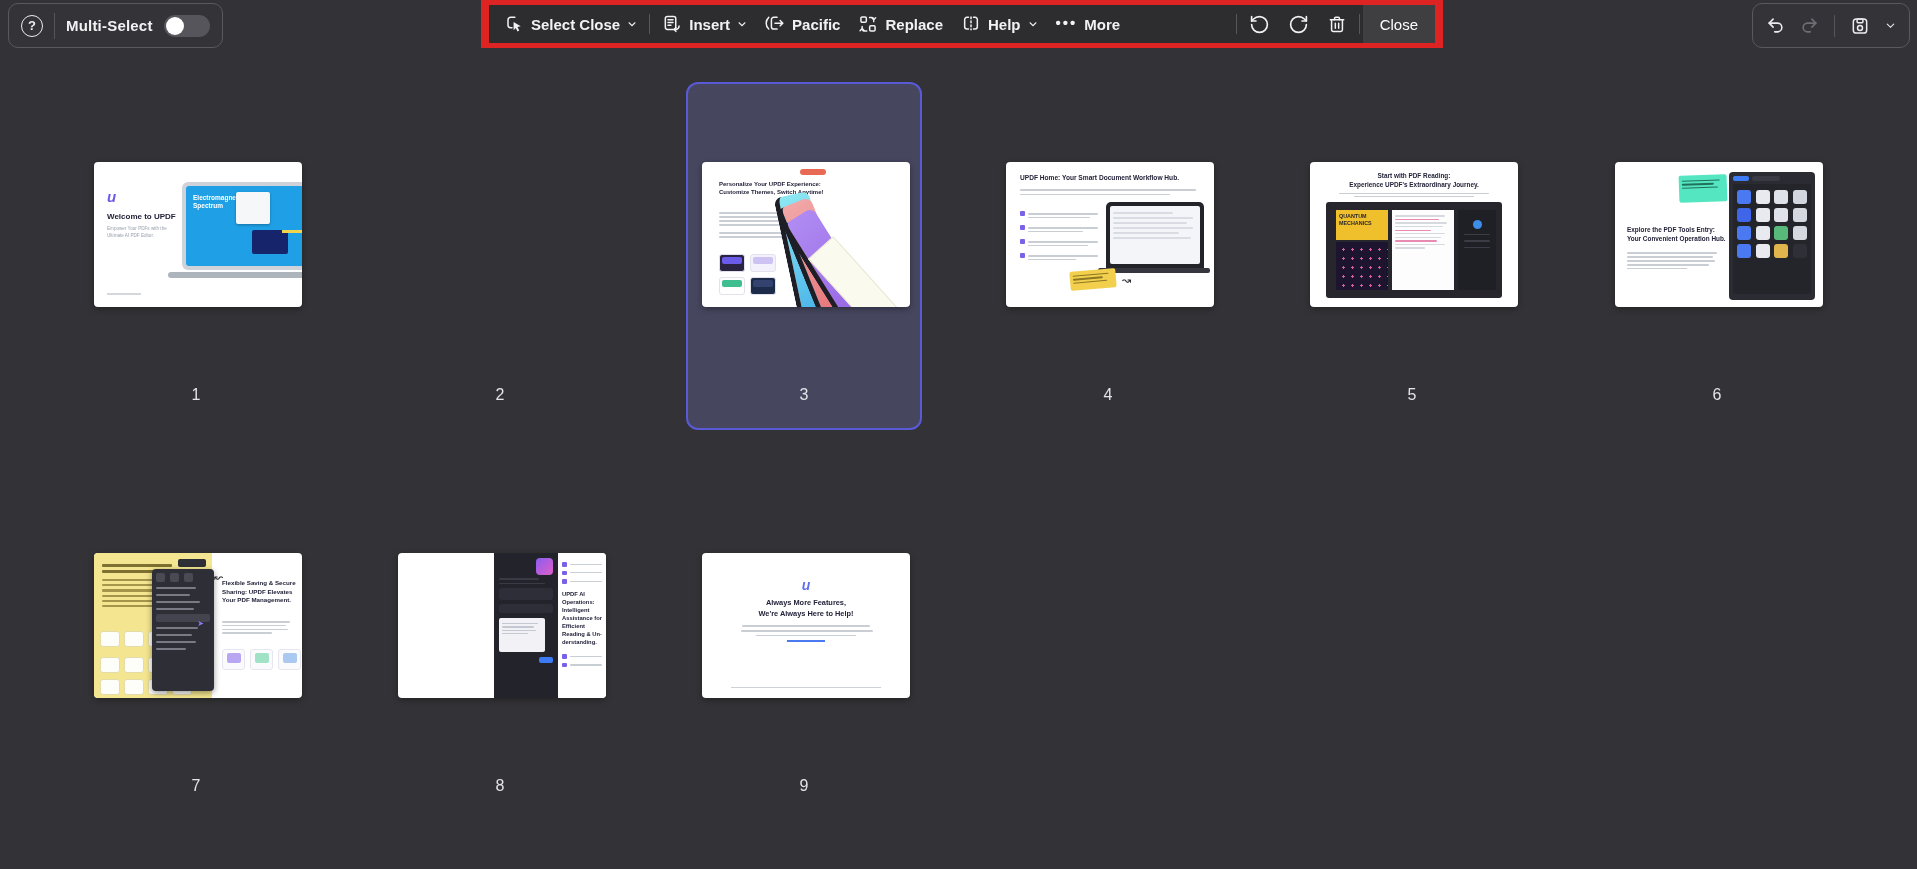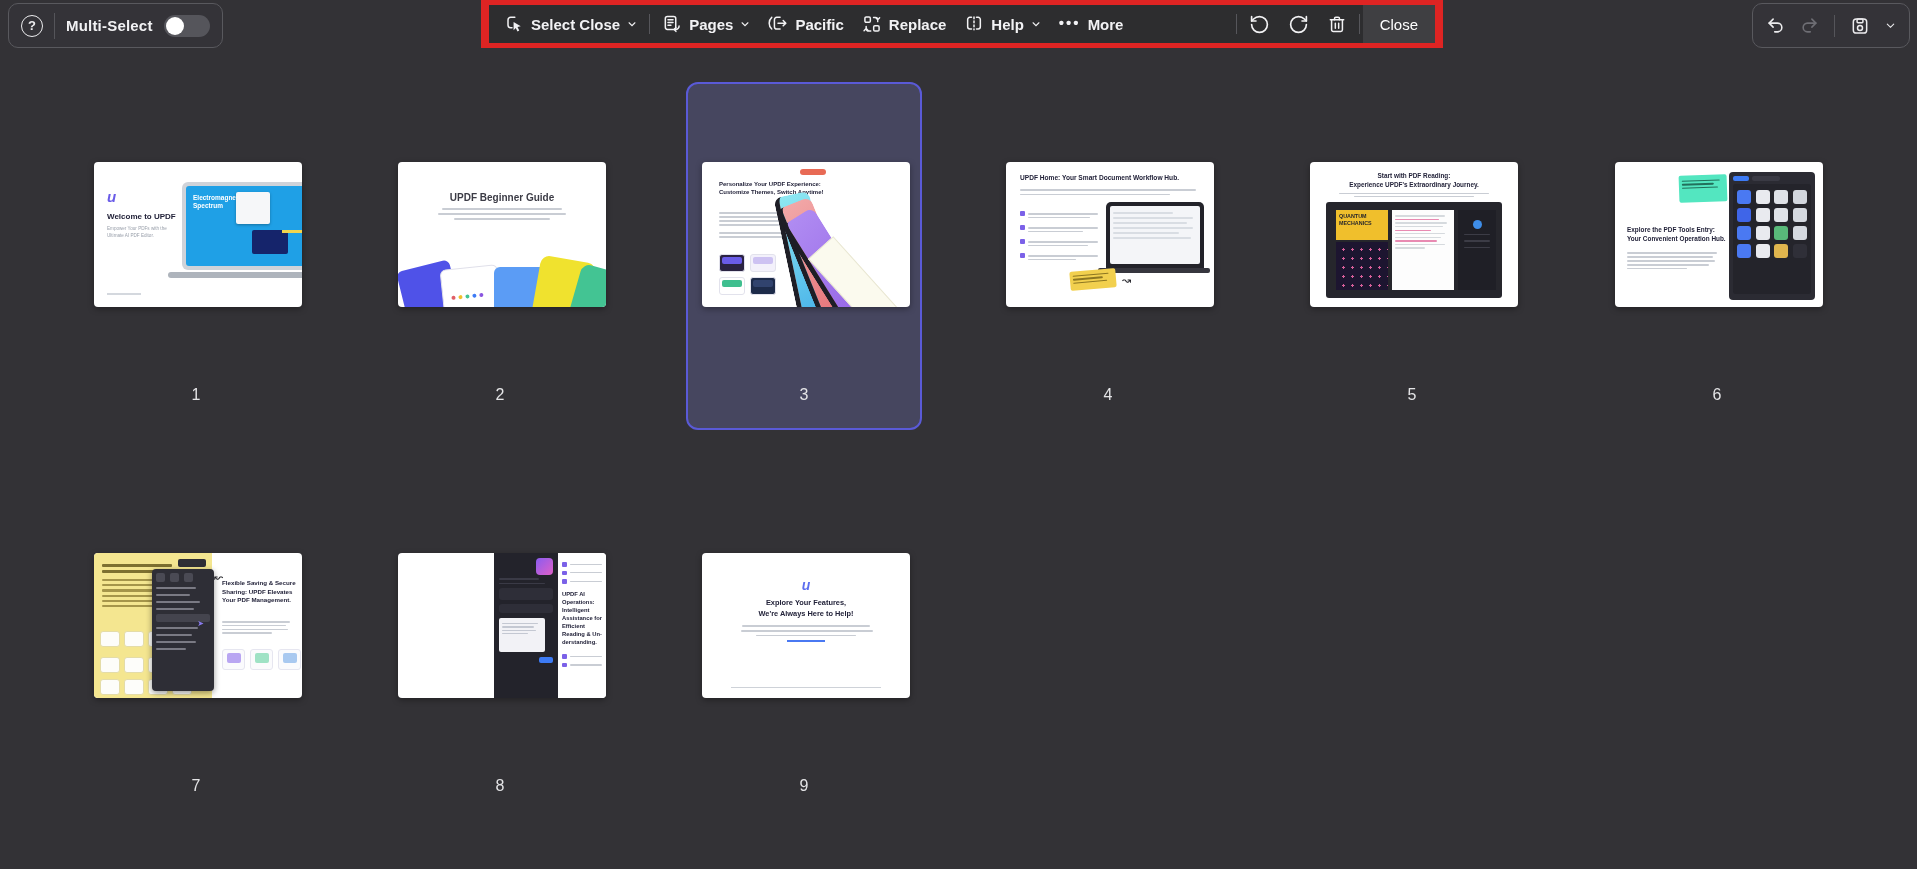--- a/index.html
+++ b/index.html
@@ -237,21 +237,21 @@
 
   <div class="tb-div"></div>
 
   <div class="tb-btn">
     <svg width="20" height="20" viewBox="0 0 24 24" fill="none" stroke="#f2f2f4" stroke-width="1.8" stroke-linecap="round" stroke-linejoin="round">
       <rect x="4" y="3" width="12.5" height="15.5" rx="2.5"></rect>
       <path d="M7.2 7h6M7.2 10.2h6M7.2 13.4h3.5"></path>
       <path d="M20.5 14.5a4.2 4.2 0 0 1-4.2 4.2h-1.6"></path>
       <path d="M16.7 16.6l-2 2.1 2 2.1"></path>
     </svg>
-    <span>Pages</span>
+    <span>Insert</span>
     <svg width="10" height="10" viewBox="0 0 24 24" fill="none" stroke="#f2f2f4" stroke-width="2.6" stroke-linecap="round">
         <path d="M5 9l7 7 7-7"></path>
       </svg>
   </div>
 
   <div class="tb-btn">
     <svg width="20" height="20" viewBox="0 0 24 24" fill="none" stroke="#f2f2f4" stroke-width="1.8" stroke-linecap="round" stroke-linejoin="round">
       <path d="M4.5 4a9.5 9.5 0 0 0 0 14"></path>
       <path d="M14.5 4h-4A2.8 2.8 0 0 0 7.7 6.8v8.4A2.8 2.8 0 0 0 10.5 18h4"></path>
       <path d="M12 11h9.2M18.2 7.8L21.4 11l-3.2 3.2"></path>
@@ -359,43 +359,20 @@
           <div class="t1-yellow"></div>
       </div>
     </div>
     <div class="t1-base"></div>
     <div class="t1-foot"></div>
   </div>
   <div class="num">1</div>
 </div>
 
 <div class="cell" style="left:382px; top:82px;">
-  <div class="thumb">
-    <div class="t2-title">UPDF Beginner Guide</div>
-    <div class="t2-sub">
-      <div class="bar" style="width:120px;margin:3px auto 0;"></div>
-      <div class="bar" style="width:128px;margin:3px auto 0;"></div>
-      <div class="bar" style="width:96px;margin:3px auto 0;"></div>
-    </div>
-    <div class="t2-cards">
-      <div class="t2-c t2-c1"></div>
-      <div class="t2-c t2-c2">
-        <div class="t2-dots">
-            <i style="background:#e05f66"></i>
-            <i style="background:#f0bf2c"></i>
-            <i style="background:#43c493"></i>
-            <i style="background:#3d7bf5"></i>
-            <i style="background:#8a55e0"></i>
-          </div>
-      </div>
-      <div class="t2-c t2-c3"></div>
-      <div class="t2-c t2-c4"></div>
-      <div class="t2-c t2-c5"></div>
-    </div>
-  </div>
   <div class="num">2</div>
 </div>
 
 <div class="cell selected" style="left:686px; top:82px;">
   <div class="thumb">
     <div class="t3-badge"></div>
     <div class="t3-title">
       <span>Personalize Your UPDF Experience:</span><br>
       <span>Customize Themes, Switch Anytime!</span>
     </div>
@@ -689,21 +666,21 @@
         </div>
     </div>
   </div>
   <div class="num">8</div>
 </div>
 
 <div class="cell" style="left:686px; top:473px;">
   <div class="thumb t9">
     <div class="t9-logo">u</div>
     <div class="t9-title">
-      <span>Explore Your Features,</span><br>
+      <span>Always More Features,</span><br>
       <span>We're Always Here to Help!</span>
     </div>
     <div class="t9-bars">
       <div class="bar" style="width:128px;margin-left:auto;margin-right:auto"></div>
       <div class="bar" style="width:132px;margin-left:auto;margin-right:auto"></div>
       <div class="bar" style="width:100px;margin-left:auto;margin-right:auto"></div>
     </div>
     <div class="t9-link"></div>
     <div class="t9-foot"></div>
   </div>

